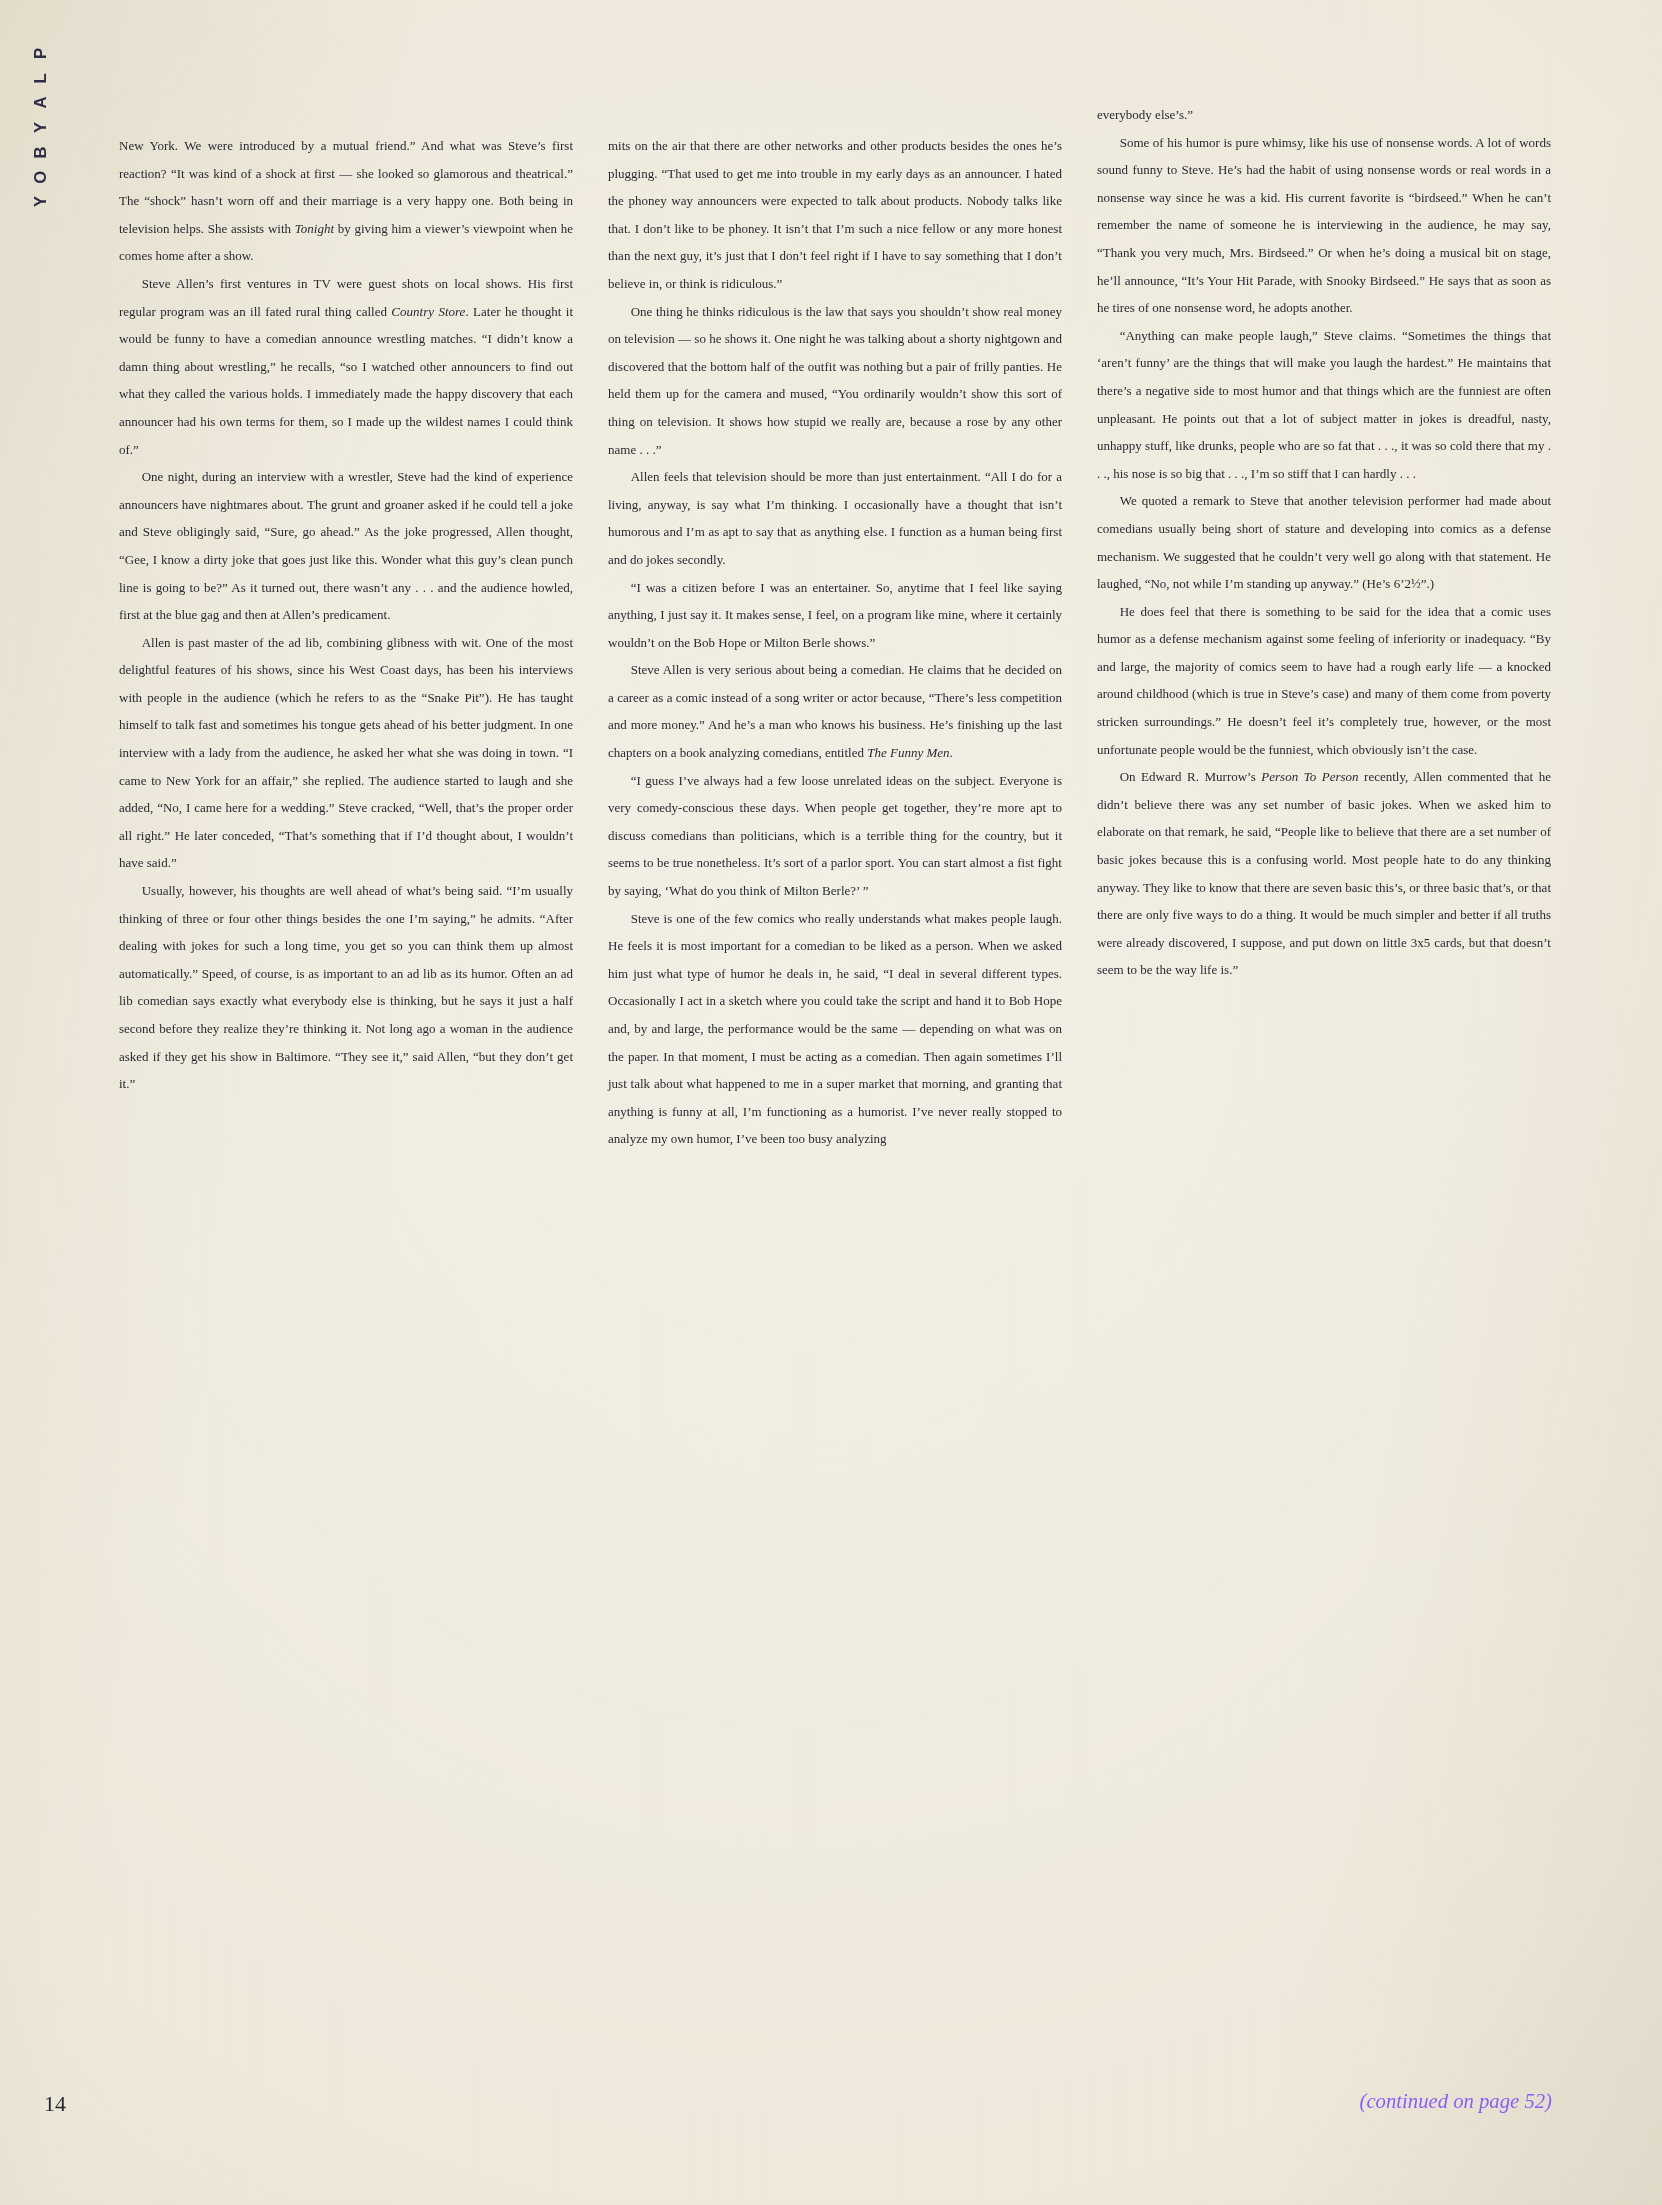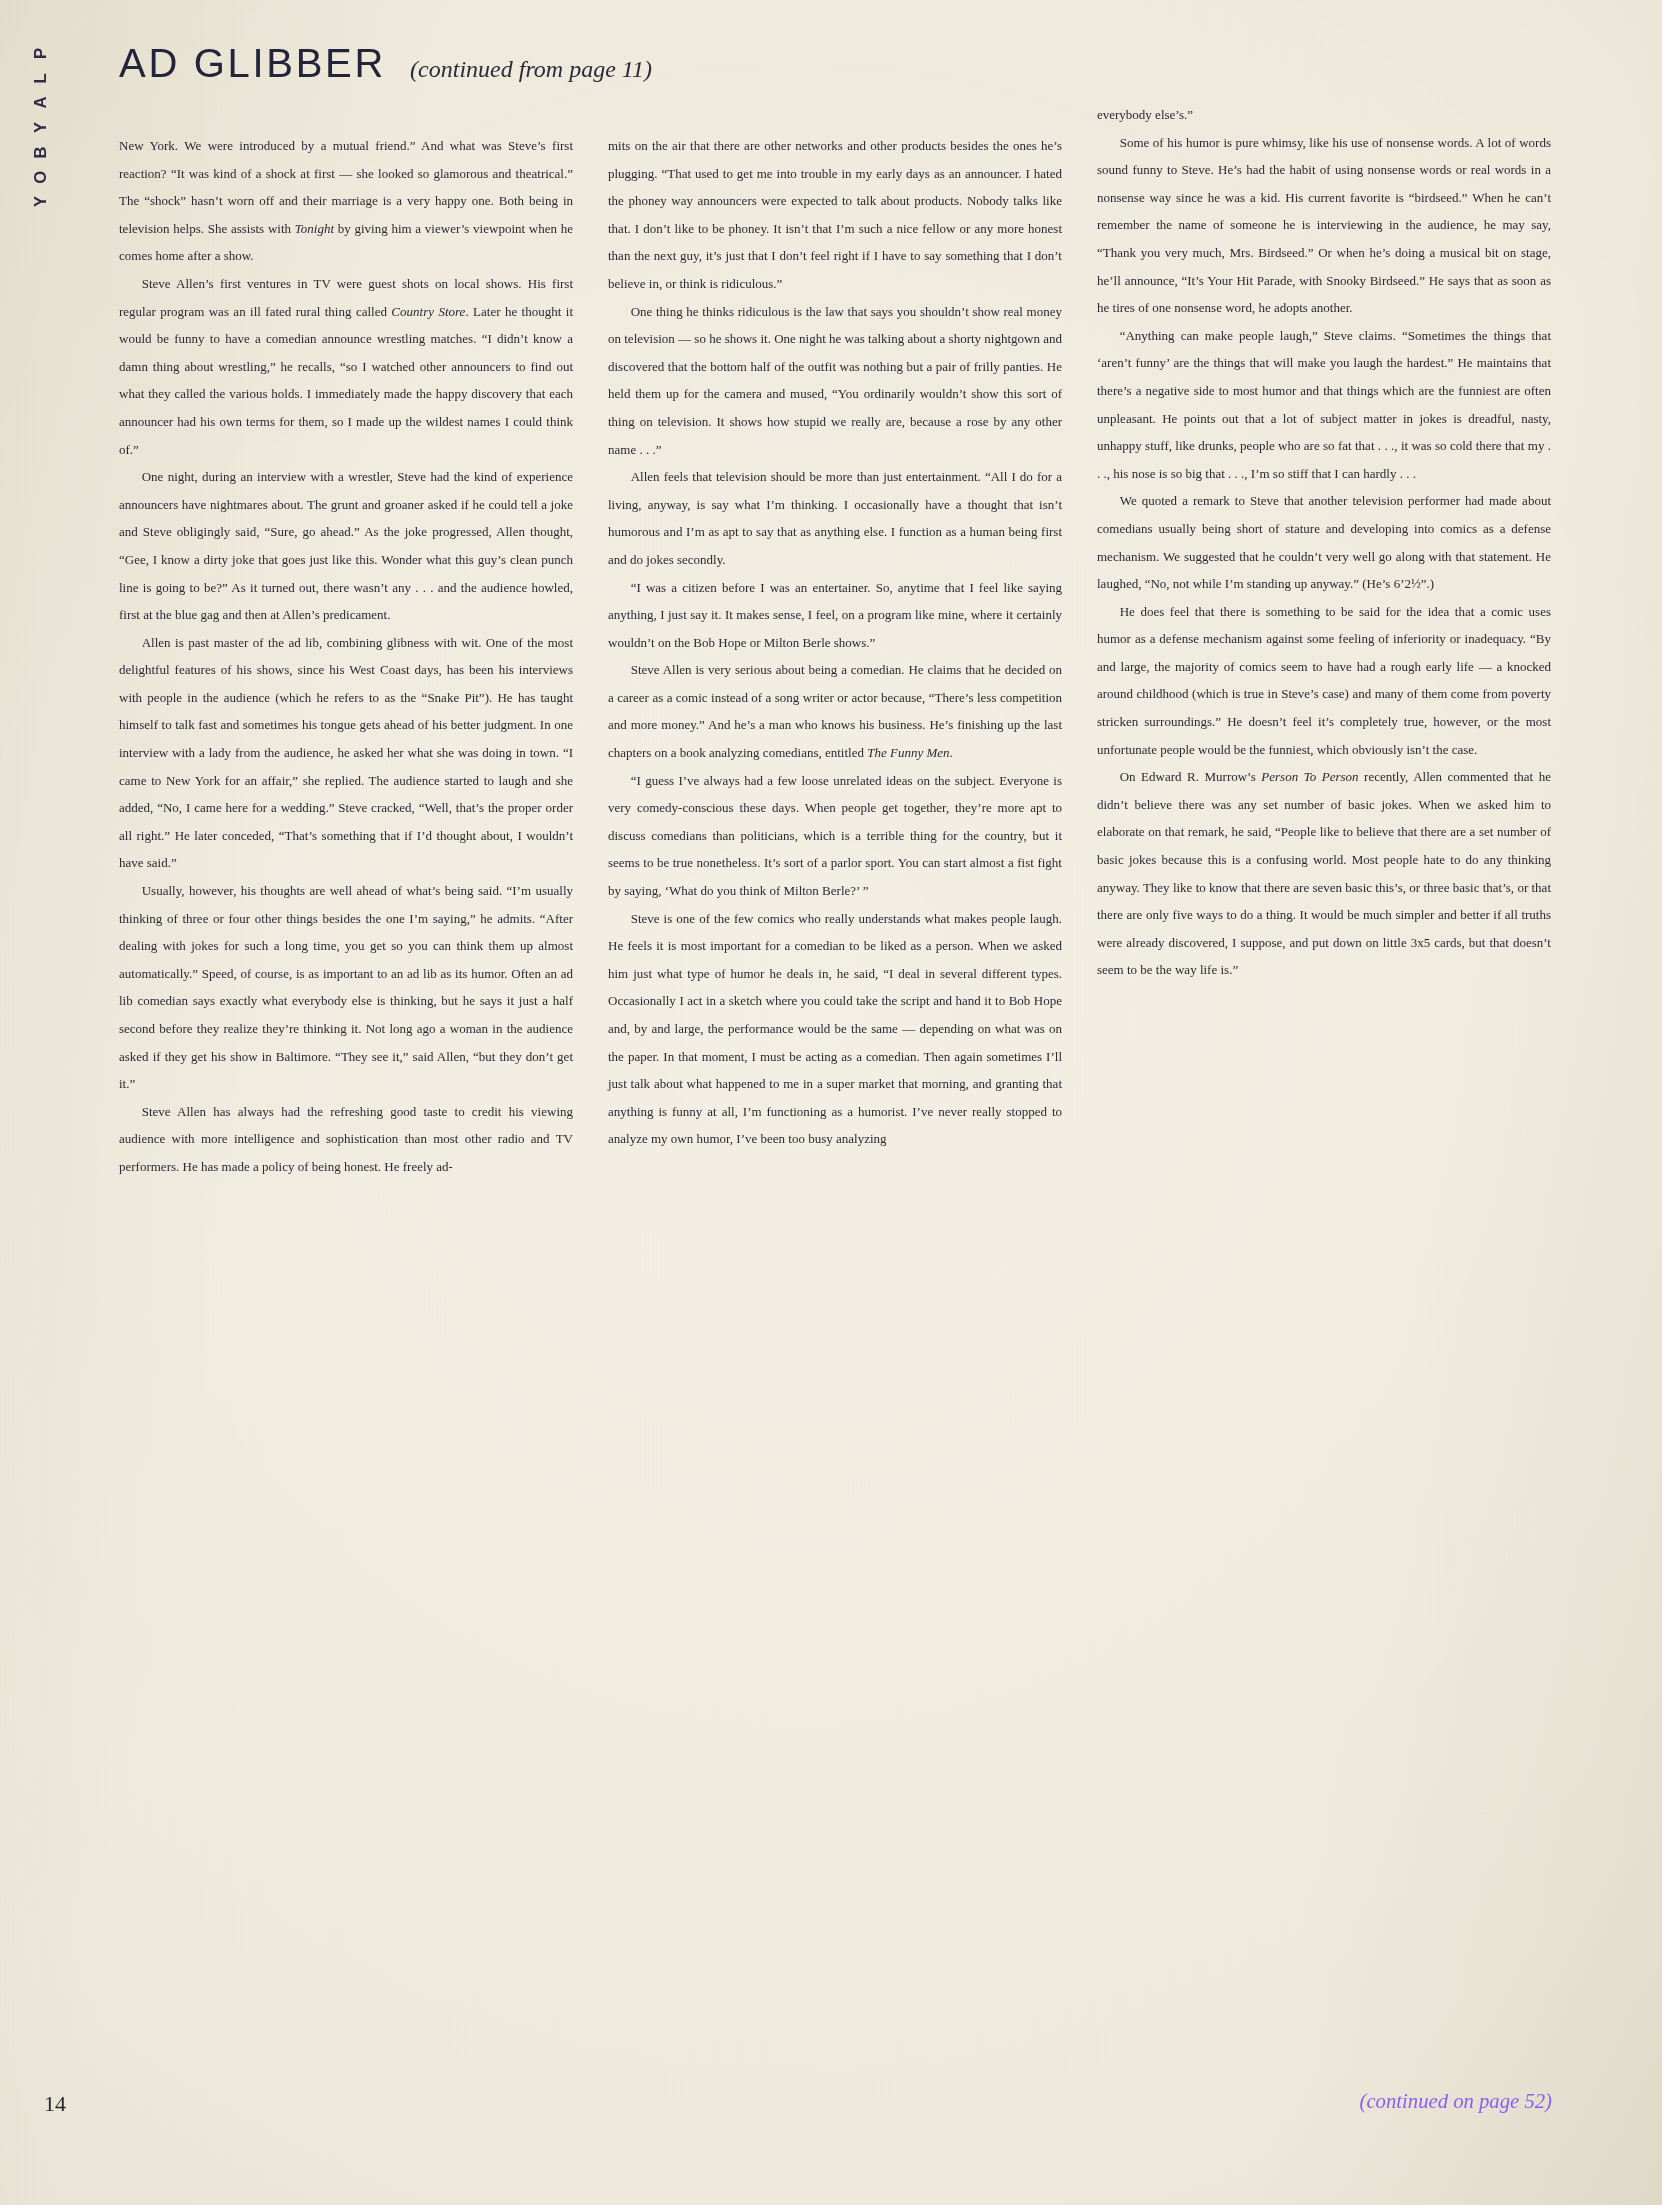--- a/index.html
+++ b/index.html
@@ -149,33 +149,28 @@
   <div class="spine">
       <span>P</span>
       <span>L</span>
       <span>A</span>
       <span>Y</span>
       <span>B</span>
       <span>O</span>
       <span>Y</span>
     </div>
 
-  <div class="masthead">
-    <div class="title">AD GLIBBER</div>
-    <div class="kicker">(continued from page 11)</div>
-  </div>
 
   <div class="columns">
     <div class="col c1">
         <p class="noindent">New York. We were introduced by a mutual friend.” And what was Steve’s first reaction? “It was kind of a shock at first — she looked so glamorous and theatrical.” The “shock” hasn’t worn off and their marriage is a very happy one. Both being in television helps. She assists with <i>Tonight</i> by giving him a viewer’s viewpoint when he comes home after a show.</p>
         <p>Steve Allen’s first ventures in TV were guest shots on local shows. His first regular program was an ill fated rural thing called <i>Country Store</i>. Later he thought it would be funny to have a comedian announce wrestling matches. “I didn’t know a damn thing about wrestling,” he recalls, “so I watched other announcers to find out what they called the various holds. I immediately made the happy discovery that each announcer had his own terms for them, so I made up the wildest names I could think of.”</p>
         <p>One night, during an interview with a wrestler, Steve had the kind of experience announcers have nightmares about. The grunt and groaner asked if he could tell a joke and Steve obligingly said, “Sure, go ahead.” As the joke progressed, Allen thought, “Gee, I know a dirty joke that goes just like this. Wonder what this guy’s clean punch line is going to be?” As it turned out, there wasn’t any . . . and the audience howled, first at the blue gag and then at Allen’s predicament.</p>
         <p>Allen is past master of the ad lib, combining glibness with wit. One of the most delightful features of his shows, since his West Coast days, has been his interviews with people in the audience (which he refers to as the “Snake Pit”). He has taught himself to talk fast and sometimes his tongue gets ahead of his better judgment. In one interview with a lady from the audience, he asked her what she was doing in town. “I came to New York for an affair,” she replied. The audience started to laugh and she added, “No, I came here for a wedding.” Steve cracked, “Well, that’s the proper order all right.” He later conceded, “That’s something that if I’d thought about, I wouldn’t have said.”</p>
         <p>Usually, however, his thoughts are well ahead of what’s being said. “I’m usually thinking of three or four other things besides the one I’m saying,” he admits. “After dealing with jokes for such a long time, you get so you can think them up almost automatically.” Speed, of course, is as important to an ad lib as its humor. Often an ad lib comedian says exactly what everybody else is thinking, but he says it just a half second before they realize they’re thinking it. Not long ago a woman in the audience asked if they get his show in Baltimore. “They see it,” said Allen, “but they don’t get it.”</p>
-        <p>Steve Allen has always had the refreshing good taste to credit his viewing audience with more intelligence and sophistication than most other radio and TV performers. He has made a policy of being honest. He freely ad-</p>
       </div>
     <div class="col c2">
         <p class="noindent">mits on the air that there are other networks and other products besides the ones he’s plugging. “That used to get me into trouble in my early days as an announcer. I hated the phoney way announcers were expected to talk about products. Nobody talks like that. I don’t like to be phoney. It isn’t that I’m such a nice fellow or any more honest than the next guy, it’s just that I don’t feel right if I have to say something that I don’t believe in, or think is ridiculous.”</p>
         <p>One thing he thinks ridiculous is the law that says you shouldn’t show real money on television — so he shows it. One night he was talking about a shorty nightgown and discovered that the bottom half of the outfit was nothing but a pair of frilly panties. He held them up for the camera and mused, “You ordinarily wouldn’t show this sort of thing on television. It shows how stupid we really are, because a rose by any other name . . .”</p>
         <p>Allen feels that television should be more than just entertainment. “All I do for a living, anyway, is say what I’m thinking. I occasionally have a thought that isn’t humorous and I’m as apt to say that as anything else. I function as a human being first and do jokes secondly.</p>
         <p>“I was a citizen before I was an entertainer. So, anytime that I feel like saying anything, I just say it. It makes sense, I feel, on a program like mine, where it certainly wouldn’t on the Bob Hope or Milton Berle shows.”</p>
         <p>Steve Allen is very serious about being a comedian. He claims that he decided on a career as a comic instead of a song writer or actor because, “There’s less competition and more money.” And he’s a man who knows his business. He’s finishing up the last chapters on a book analyzing comedians, entitled <i>The Funny Men</i>.</p>
         <p>“I guess I’ve always had a few loose unrelated ideas on the subject. Everyone is very comedy-conscious these days. When people get together, they’re more apt to discuss comedians than politicians, which is a terrible thing for the country, but it seems to be true nonetheless. It’s sort of a parlor sport. You can start almost a fist fight by saying, ‘What do you think of Milton Berle?’ ”</p>
         <p>Steve is one of the few comics who really understands what makes people laugh. He feels it is most important for a comedian to be liked as a person. When we asked him just what type of humor he deals in, he said, “I deal in several different types. Occasionally I act in a sketch where you could take the script and hand it to Bob Hope and, by and large, the performance would be the same — depending on what was on the paper. In that moment, I must be acting as a comedian. Then again sometimes I’ll just talk about what happened to me in a super market that morning, and granting that anything is funny at all, I’m functioning as a humorist. I’ve never really stopped to analyze my own humor, I’ve been too busy analyzing</p>
       </div>

